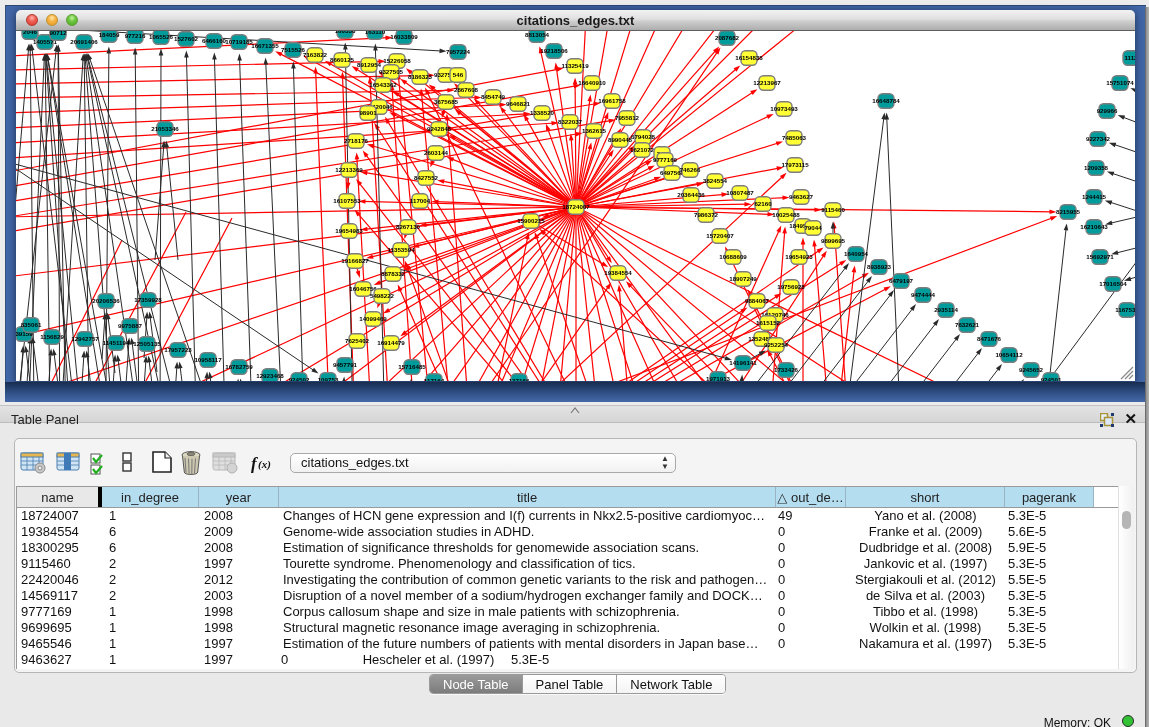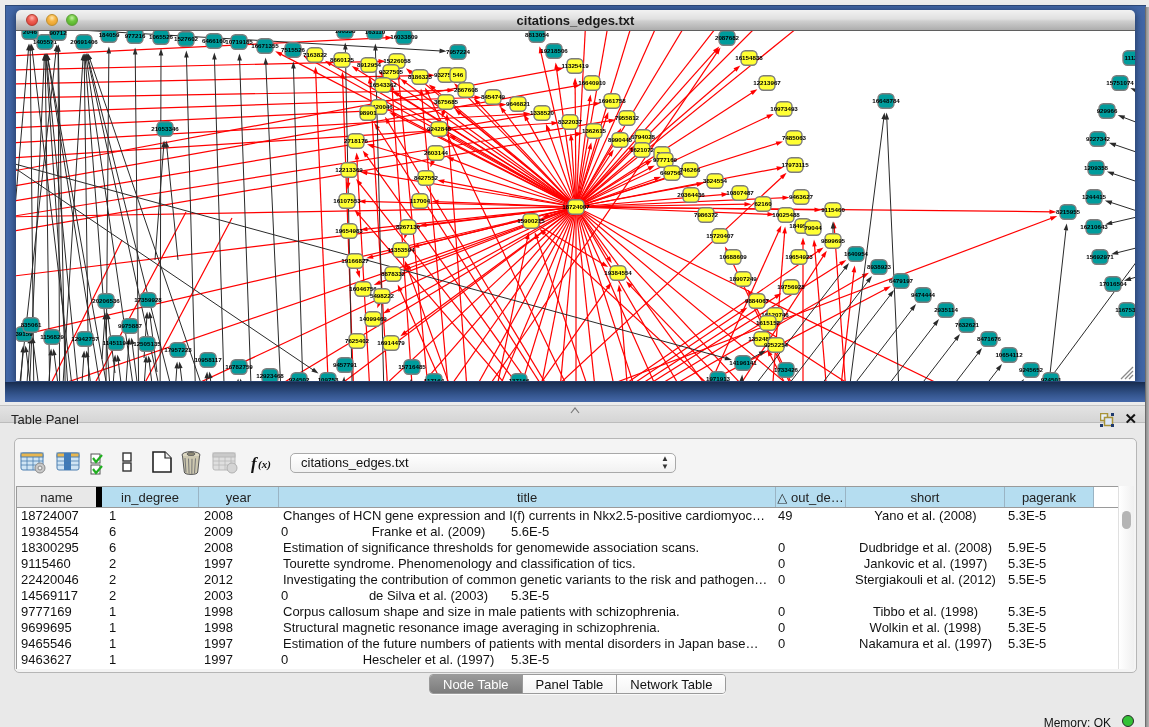--- a/index.html
+++ b/index.html
@@ -42,21 +42,21 @@
 #toolbar svg { position:absolute; top:0; left:0; }
 #combo { position:absolute; left:275px; top:8px; width:386px; height:20px;
   background:linear-gradient(#ffffff,#f1f1f1); border:1px solid #a9a9a9;
   border-radius:5px; font-size:13px; color:#111; line-height:18px; padding-left:10px; }
 #combo .arr { position:absolute; right:6px; top:1px; font-size:8px; color:#333; line-height:8px; }
 #tbl { position:absolute; left:1px; top:47px; width:1102px; height:183px; background:#fff; border-left:1px solid #9a9a9a;
   font-size:13px; color:#111; }
 #thead { display:flex; height:22px; border-top:1px solid #9a9a9a; border-bottom:1px solid #9a9a9a; }
 #thead .h { background:#b5ddf0; border-right:1px solid #9ab4c4; text-align:center;
   line-height:21px; font-size:13px; color:#222; }
-#thead .h.gray { background:#e8e8e8; border-right:6px solid #000000; }
+#thead .h.gray { background:#e8e8e8; border-right:4px solid #000000; }
 .tr { display:flex; height:16px; line-height:16px; font-size:13px; }
 .c { overflow:hidden; white-space:nowrap; }
 .name  { width:85px;  padding-left:4px; }
 .deg   { width:97px;  padding-left:7px; }
 .year  { width:80px;  padding-left:5px; }
 .title { width:497px; padding-left:4px; }
 .outd  { width:70px;  padding-left:2px; }
 .short { width:159px; text-align:center; }
 .pr    { width:89px;  padding-left:3px; }
 #vscroll { position:absolute; right:2px; top:47px; width:16px; height:183px;
@@ -934,20 +934,21 @@
             <div class="c year">2008</div>
             <div class="c title">Changes of HCN gene expression and I(f) currents in Nkx2.5-positive cardiomyoc…</div>
             <div class="c outd">49</div>
             <div class="c short">Yano et al. (2008)</div>
             <div class="c pr">5.3E-5</div>
           </div>
 <div class="tr">
             <div class="c name">19384554</div>
             <div class="c deg">6</div>
             <div class="c year">2009</div>
+            <div class="c title">Genome-wide association studies in ADHD.</div>
             <div class="c outd">0</div>
             <div class="c short">Franke et al. (2009)</div>
             <div class="c pr">5.6E-5</div>
           </div>
 <div class="tr">
             <div class="c name">18300295</div>
             <div class="c deg">6</div>
             <div class="c year">2008</div>
             <div class="c title">Estimation of significance thresholds for genomewide association scans.</div>
             <div class="c outd">0</div>
@@ -969,20 +970,21 @@
             <div class="c year">2012</div>
             <div class="c title">Investigating the contribution of common genetic variants to the risk and pathogen…</div>
             <div class="c outd">0</div>
             <div class="c short">Stergiakouli et al. (2012)</div>
             <div class="c pr">5.5E-5</div>
           </div>
 <div class="tr">
             <div class="c name">14569117</div>
             <div class="c deg">2</div>
             <div class="c year">2003</div>
+            <div class="c title">Disruption of a novel member of a sodium/hydrogen exchanger family and DOCK…</div>
             <div class="c outd">0</div>
             <div class="c short">de Silva et al. (2003)</div>
             <div class="c pr">5.3E-5</div>
           </div>
 <div class="tr">
             <div class="c name">9777169</div>
             <div class="c deg">1</div>
             <div class="c year">1998</div>
             <div class="c title">Corpus callosum shape and size in male patients with schizophrenia.</div>
             <div class="c outd">0</div>

